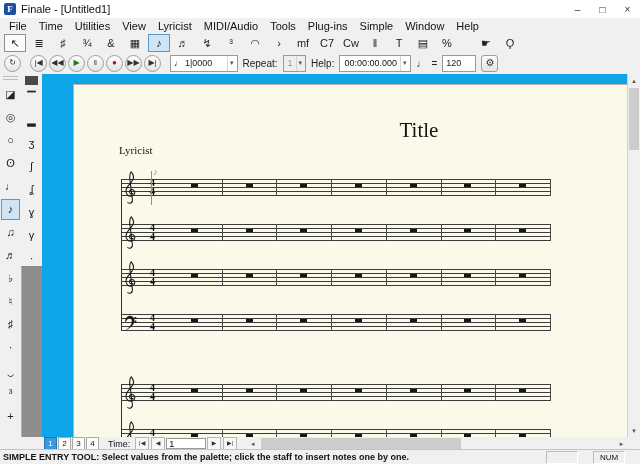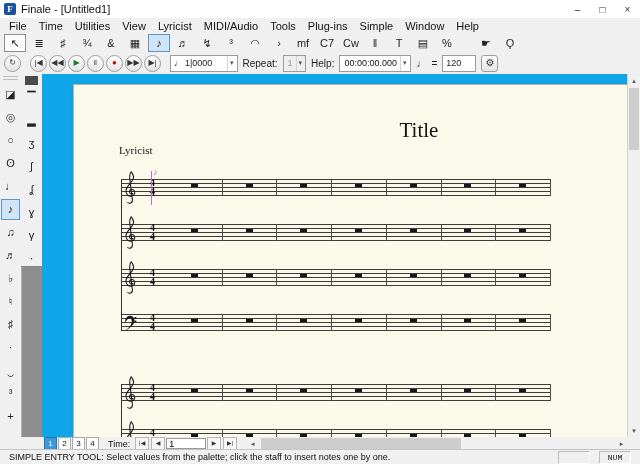--- a/index.html
+++ b/index.html
@@ -113,23 +113,23 @@
               font-family:inherit;outline:none;}
   .hscroll{flex:1;display:flex;align-items:center;height:13px;margin-left:8px;margin-right:12px;}
   .hs-btn{width:13px;text-align:center;font-size:7px;color:#555;flex:none;}
   .hs-track{flex:1;position:relative;height:13px;background:#f0f0f0;}
   .hs-thumb{position:absolute;left:2px;top:1px;width:200px;height:11px;background:#cdcdcd;}
   .corner{position:absolute;right:0;bottom:0;width:12px;height:13px;background:#f0f0f0;}
 
   
   .statusbar{position:absolute;left:0;bottom:0;right:0;height:14px;background:#f0f0f0;
              border-top:1px solid #c4c4c4;display:flex;align-items:center;font-size:9px;}
-  .status-msg{flex:1;padding-left:9px;font-weight:normal;white-space:nowrap;overflow:hidden;}
+  .status-msg{flex:1;padding-left:3px;font-weight:bold;white-space:nowrap;overflow:hidden;}
   .status-cell{height:11px;min-width:26px;border:1px solid;border-color:#bdbdbd #fff #fff #bdbdbd;
-               margin-right:9px;text-align:center;font-size:8px;line-height:11px;padding:0 2px;font-family:Liberation Mono, monospace;}
+               margin-right:15px;text-align:center;font-size:8px;line-height:11px;padding:0 2px;}
 </style>
 </head>
 <body>
 
 <div id="app">
 
   <div class="titlebar">
     <div class="app-icon">F</div>
     <div class="win-title">Finale - [Untitled1]</div>
     <div class="win-btns">

